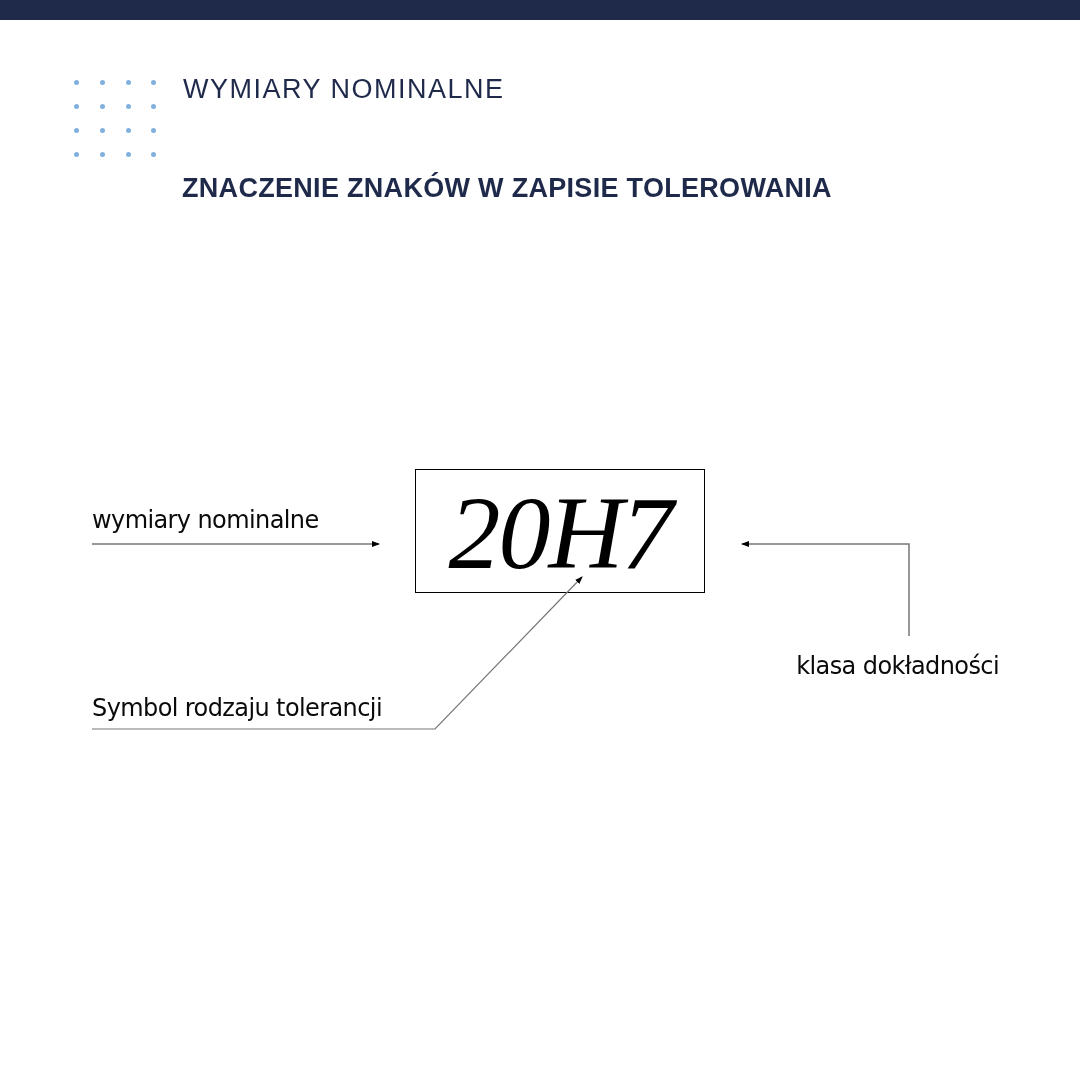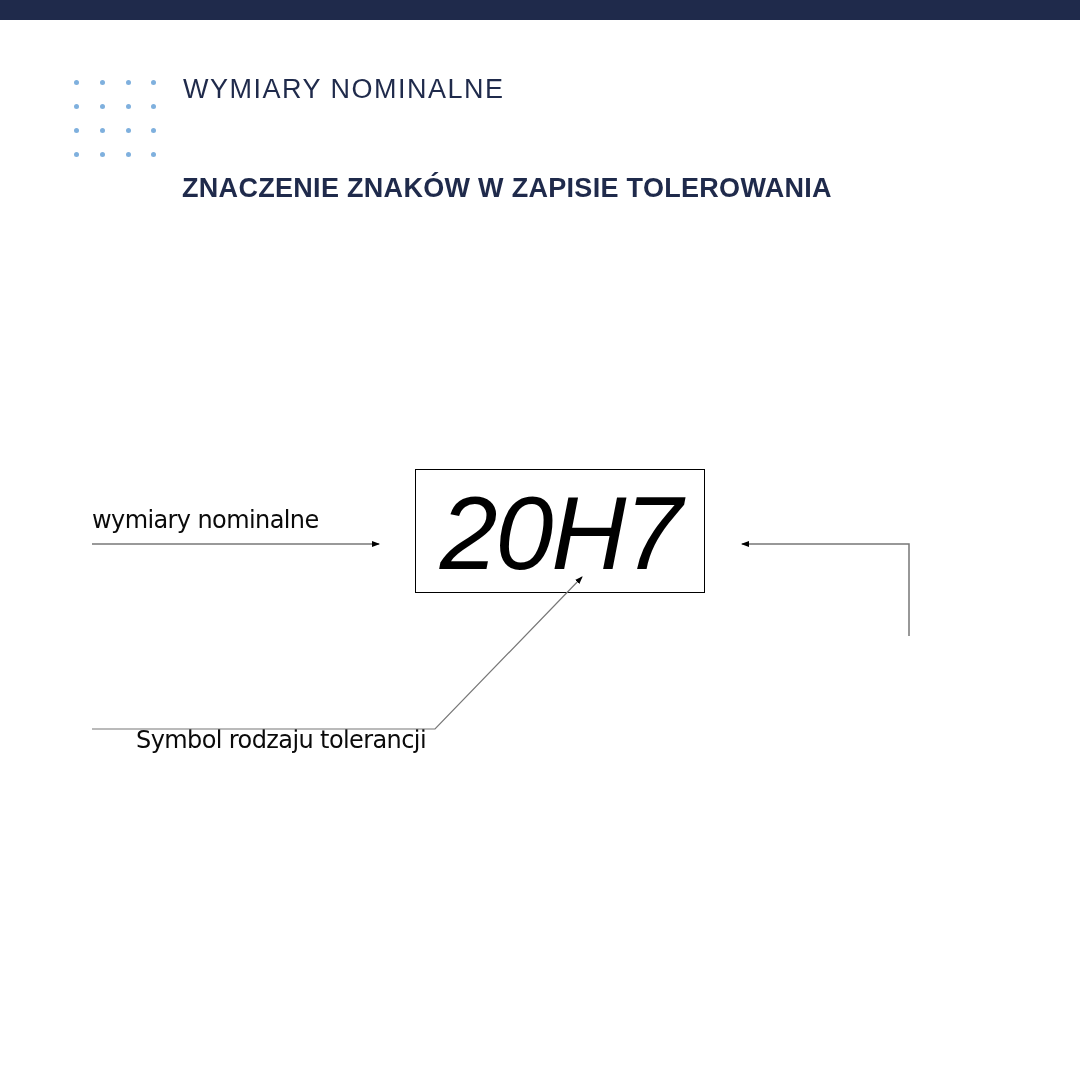--- a/index.html
+++ b/index.html
@@ -21,31 +21,31 @@
       font-size: 27px; font-weight: 700; letter-spacing: 0.3px;
       color: #1f2a4b; white-space: nowrap; margin-top: 40px;
     }
     .code-box {
       position: absolute; left: 415px; top: 469px; width: 288px; height: 122px;
       border: 1.5px solid #000; box-sizing: content-box;
     }
     .code-text {
       position: absolute; left: 0; top: 0; width: 100%; height: 100%;
       display: flex; align-items: center; justify-content: center;
-      font-family: Liberation Sans, sans-serif;
+      font-family: Liberation Serif, serif;
       font-size: 104px; font-style: italic; font-weight: 400;
       color: #000; letter-spacing: -2px; line-height: 1;
       padding-top: 4px; box-sizing: border-box;
     }
     .label {
       position: absolute; font-size: 24px; color: #0a0a0a; white-space: nowrap;
       font-family: "DejaVu Sans", sans-serif; letter-spacing: -0.6px;
     }
     .lbl-nominal { left: 92px; top: 506px; }
-    .lbl-symbol { left: 92px; top: 726px; margin-left: 44px; }
+    .lbl-symbol { left: 92px; top: 694px; }
     .lbl-class { right: 81px; top: 651px; text-align: right; line-height: 31px; }
     svg.lines { position: absolute; left: 0; top: 0; width: 1080px; height: 1080px; pointer-events: none; }
   </style>
 </head>
 <body>
 
 <div class="top-bar"></div>
 
 <div class="dots" id="dots">
     <div class="dot" style="left: 0px; top: 0px; background: rgb(127, 176, 222);"></div>
@@ -69,20 +69,21 @@
 <div class="subtitle">WYMIARY NOMINALNE</div>
 <div class="title">ZNACZENIE ZNAKÓW W ZAPISIE TOLEROWANIA</div>
 
 <div class="code-box">
   <div class="code-text">20H7</div>
 </div>
 
 <div class="label lbl-nominal">wymiary nominalne</div>
 <div class="label lbl-symbol">Symbol rodzaju tolerancji</div>
 <div class="label lbl-class">
+  <div>klasa dokładności</div>
 </div>
 
 <svg class="lines" viewBox="0 0 1080 1080">
   <defs>
     <marker id="arrow" markerWidth="8" markerHeight="6" refX="7" refY="3" orient="auto" markerUnits="userSpaceOnUse">
       <path d="M0,0 L8,3 L0,6 Z" fill="#000"></path>
     </marker>
   </defs>
 
   <line x1="92" y1="544" x2="379" y2="544" stroke="#777" stroke-width="1.5" marker-end="url(#arrow)"></line>

